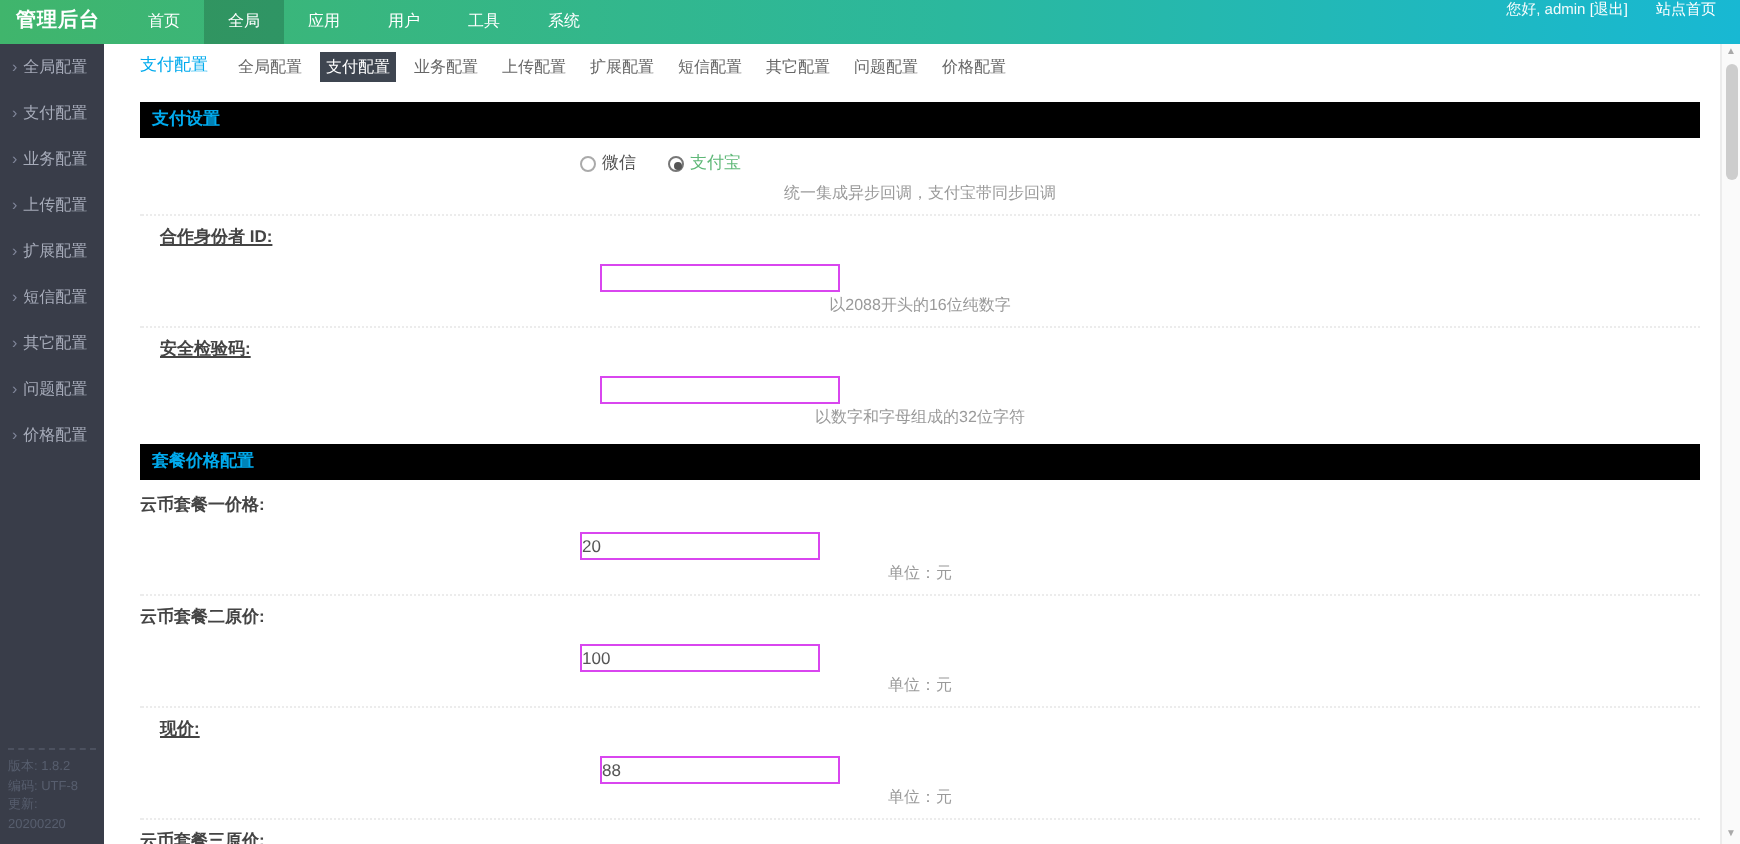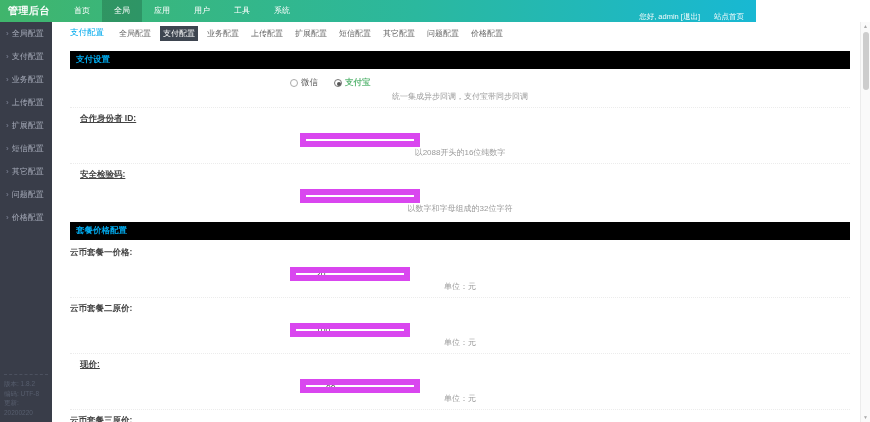--- a/index.html
+++ b/index.html
@@ -1,22 +1,22 @@
 <!DOCTYPE html>
 <html><head>
 <meta charset="utf-8">
 <style>
   * { margin:0; padding:0; box-sizing:border-box; }
   html,body { width:870px; height:422px; overflow:hidden; background:#fff;
     font-family:"Liberation Sans","DejaVu Sans",sans-serif; }
 
   
-  .header { position:absolute; top:0; left:0; width:756px; height:22px;
+  .header { position:absolute; top:0; left:0; width:870px; height:22px;
     background:linear-gradient(90deg,#40b56c 0%,#2bb89e 55%,#18b8d3 100%);
-    display:flex; align-items:flex-end; z-index:5; }
+    display:flex; align-items:flex-start; z-index:5; }
   .logo { width:62px; color:#fff; font-size:10px; font-weight:bold;
     line-height:22px; padding-left:8px; letter-spacing:.5px; flex:none; }
   .nav { display:flex; }
   .nav-item { color:#fff; font-size:8px; line-height:22px; padding:0 12px; cursor:pointer; }
   .nav-item.active { background:rgba(0,0,0,0.18); }
   .header-right { margin-left:auto; display:flex; align-items:center; gap:14px;
     padding-right:12px; color:rgba(255,255,255,0.95); font-size:7.5px; }
   .header-right a { color:#fff; text-decoration:none; cursor:pointer; }
 
   
@@ -39,32 +39,32 @@
     padding:4px 10px 0 8px; overflow:hidden; }
   .section-header { background:#000000; color:#01aaed; font-size:8.5px; font-weight:bold;
     padding:3px 6px; margin:3px 0 2px; }
   .field { padding:2px 0 5px; }
   .field + .field { border-top:1px dotted #ececec; }
   .flabel { font-size:8.5px; font-weight:bold; color:#444; padding:3px 0 4px; }
   .indent .flabel { padding-left:10px;text-decoration:underline; }
   .frow { display:flex; align-items:center;flex-direction:column; }
   .control { width:340px; flex:none; }
   .indent .control { padding-left:10px; }
-  .finput { width:120px; height:14px; border:6px solid #d946ef; background:#fff;
-    font-size:8.5px; color:#555; padding:0 20px;
+  .finput { width:120px; height:14px; border:1px solid #d946ef; background:#fff;
+    font-size:8.5px; color:#555; padding:0 0;
     font-family:"Liberation Sans","DejaVu Sans",sans-serif; }
   .fhelp { color:#9a9a9a; font-size:8px; }
   .radio-opt { display:inline-flex; align-items:center; margin-right:16px;
     font-size:8.5px; color:#555; cursor:pointer; }
   .rdot { width:8px; height:8px; border:1px solid #aaa; border-radius:50%;
     background:#fff; margin-right:3px; position:relative; flex:none; }
   .rdot.on { border-color:#777; }
   .rdot.on::after { content:""; position:absolute; left:1.5px; top:1.5px;
     width:4px; height:4px; border-radius:50%; background:#555; }
-  .rlab.green { color:#5fb878;font-weight:bold; }
+  .rlab.green { color:#5fb878; }
 
   
   .scrollbar { position:absolute; top:0; right:0; bottom:0; width:10px;
     background:#fafafa; border-left:1px solid #ececec; }
   .sb-arrow { height:9px; color:#a9a9a9; font-size:5px; text-align:center;
     line-height:9px; cursor:pointer; }
   .sb-down { position:absolute; bottom:0; left:0; right:0; }
   .sb-thumb { position:absolute; top:10px; left:1.5px; width:6px; height:58px;
     background:#cdcdcd; border-radius:3px; cursor:grab; }
 </style>

